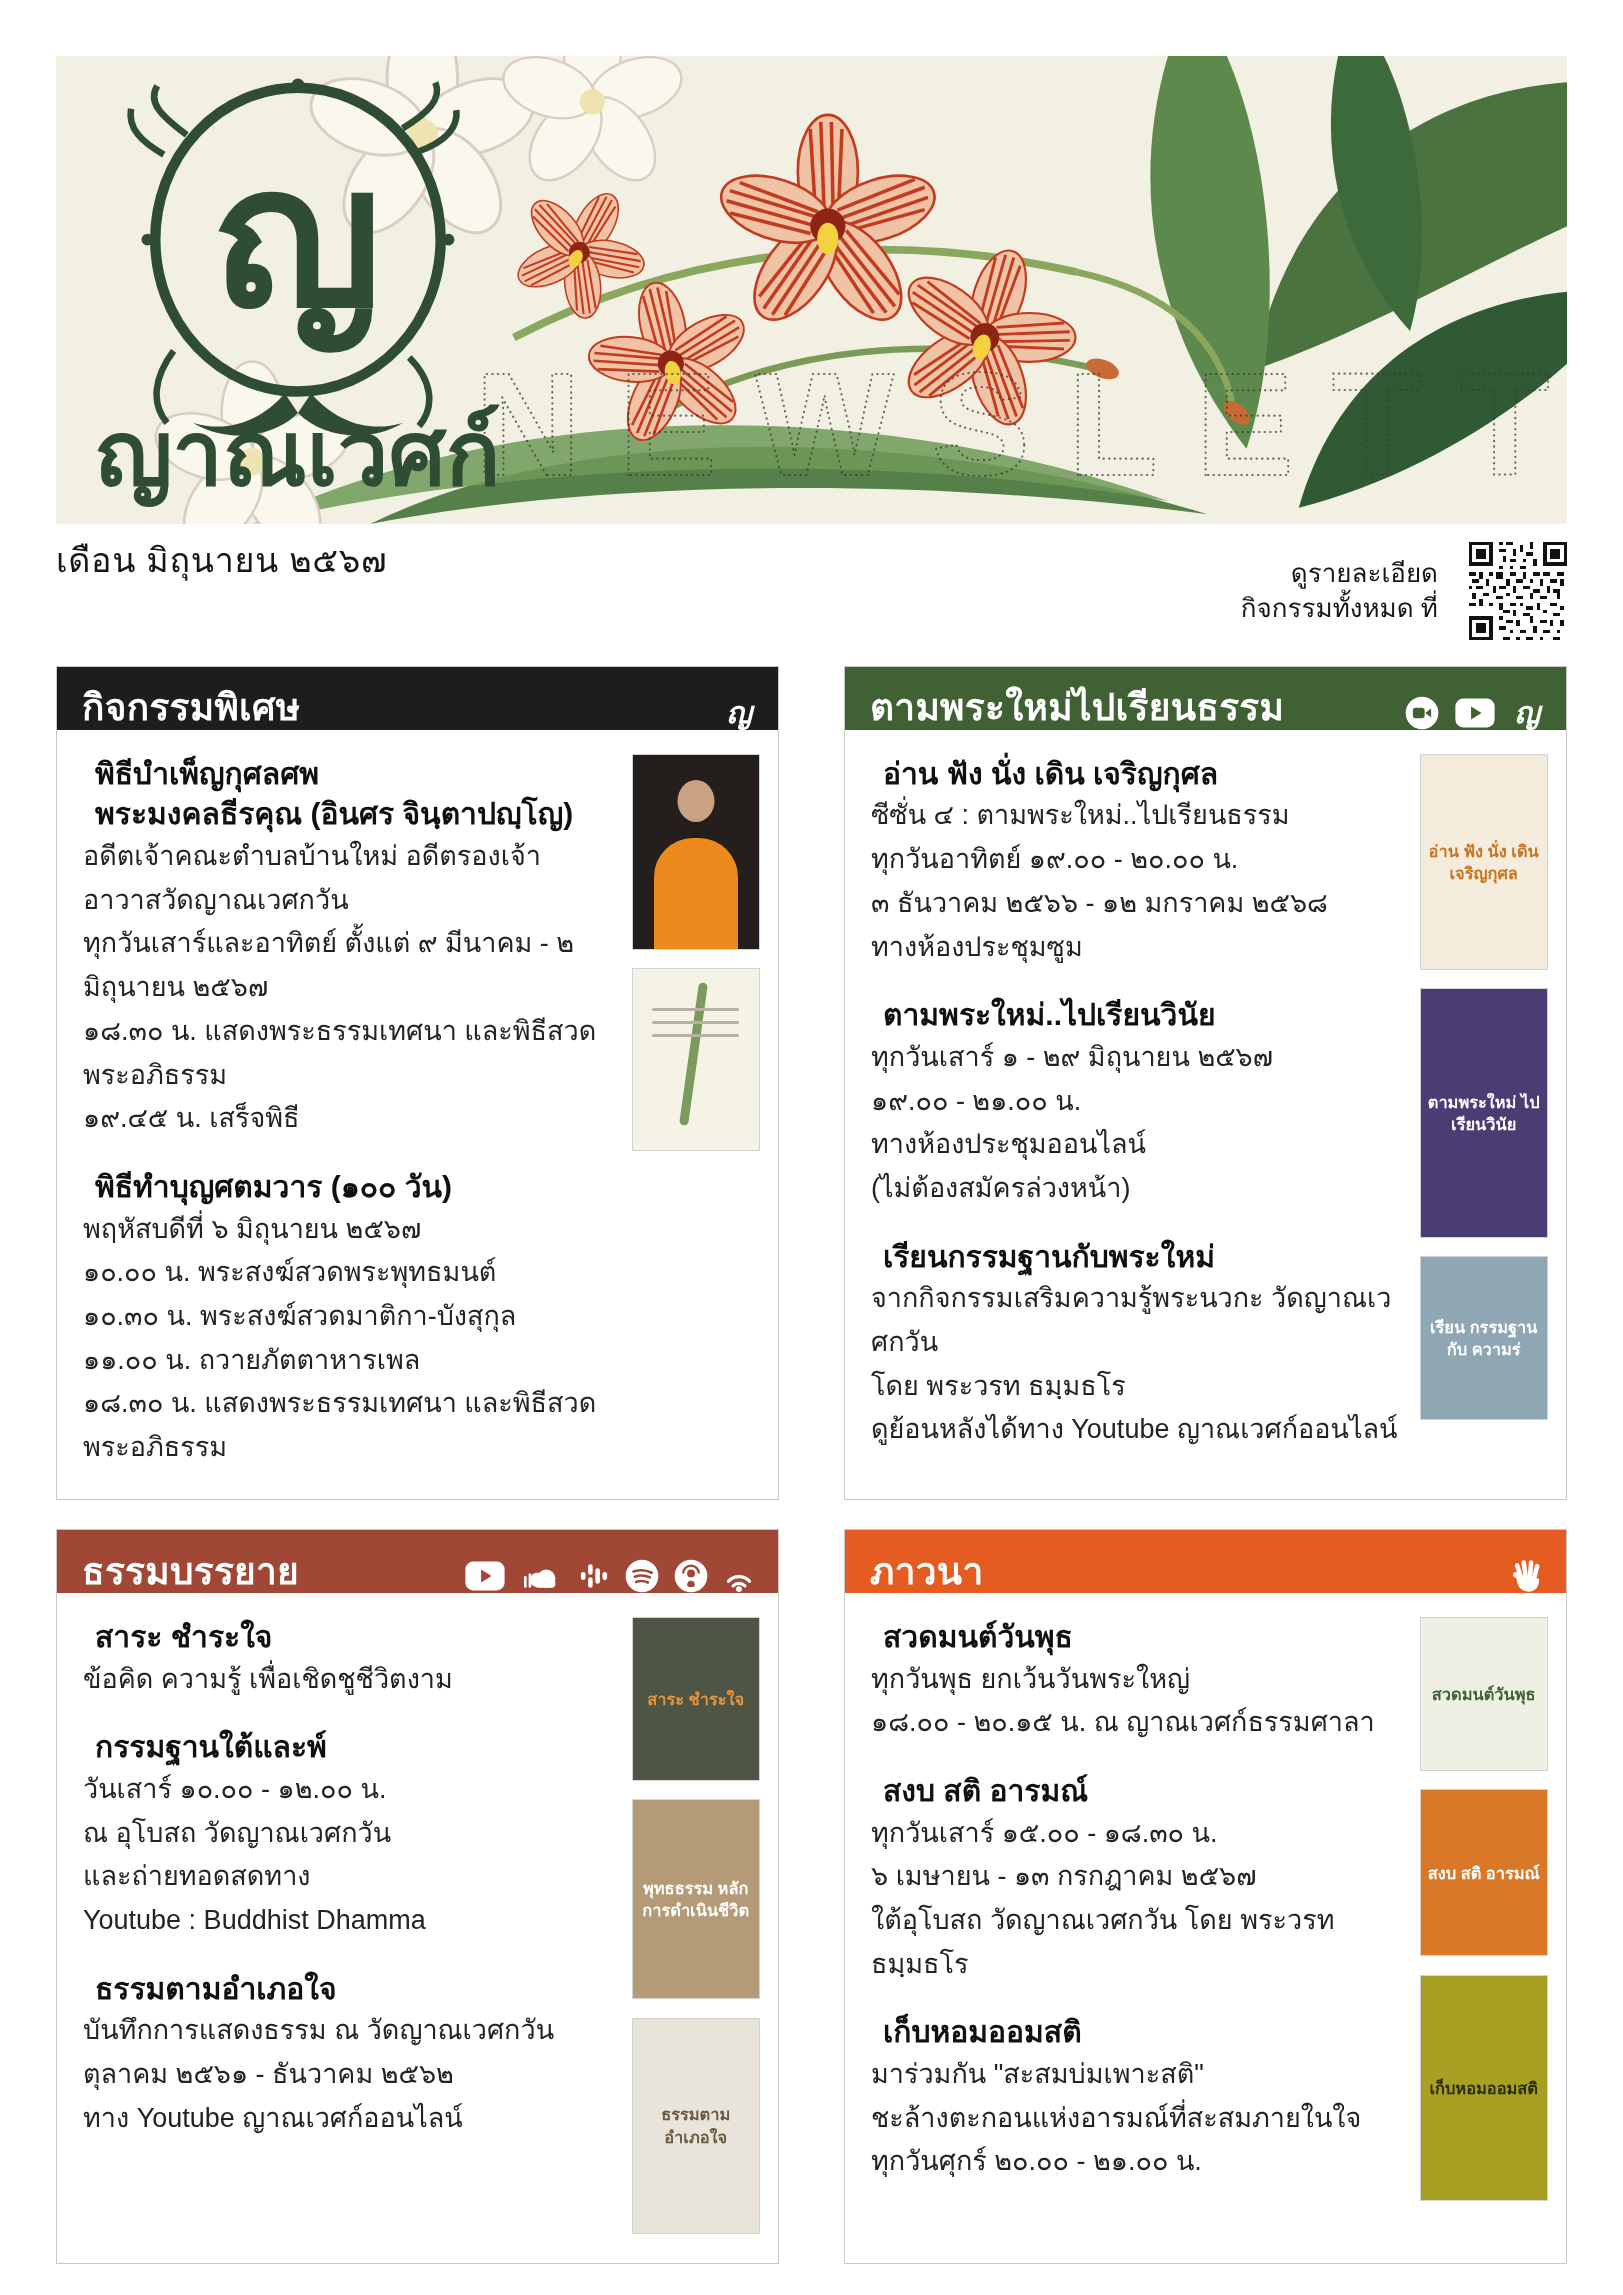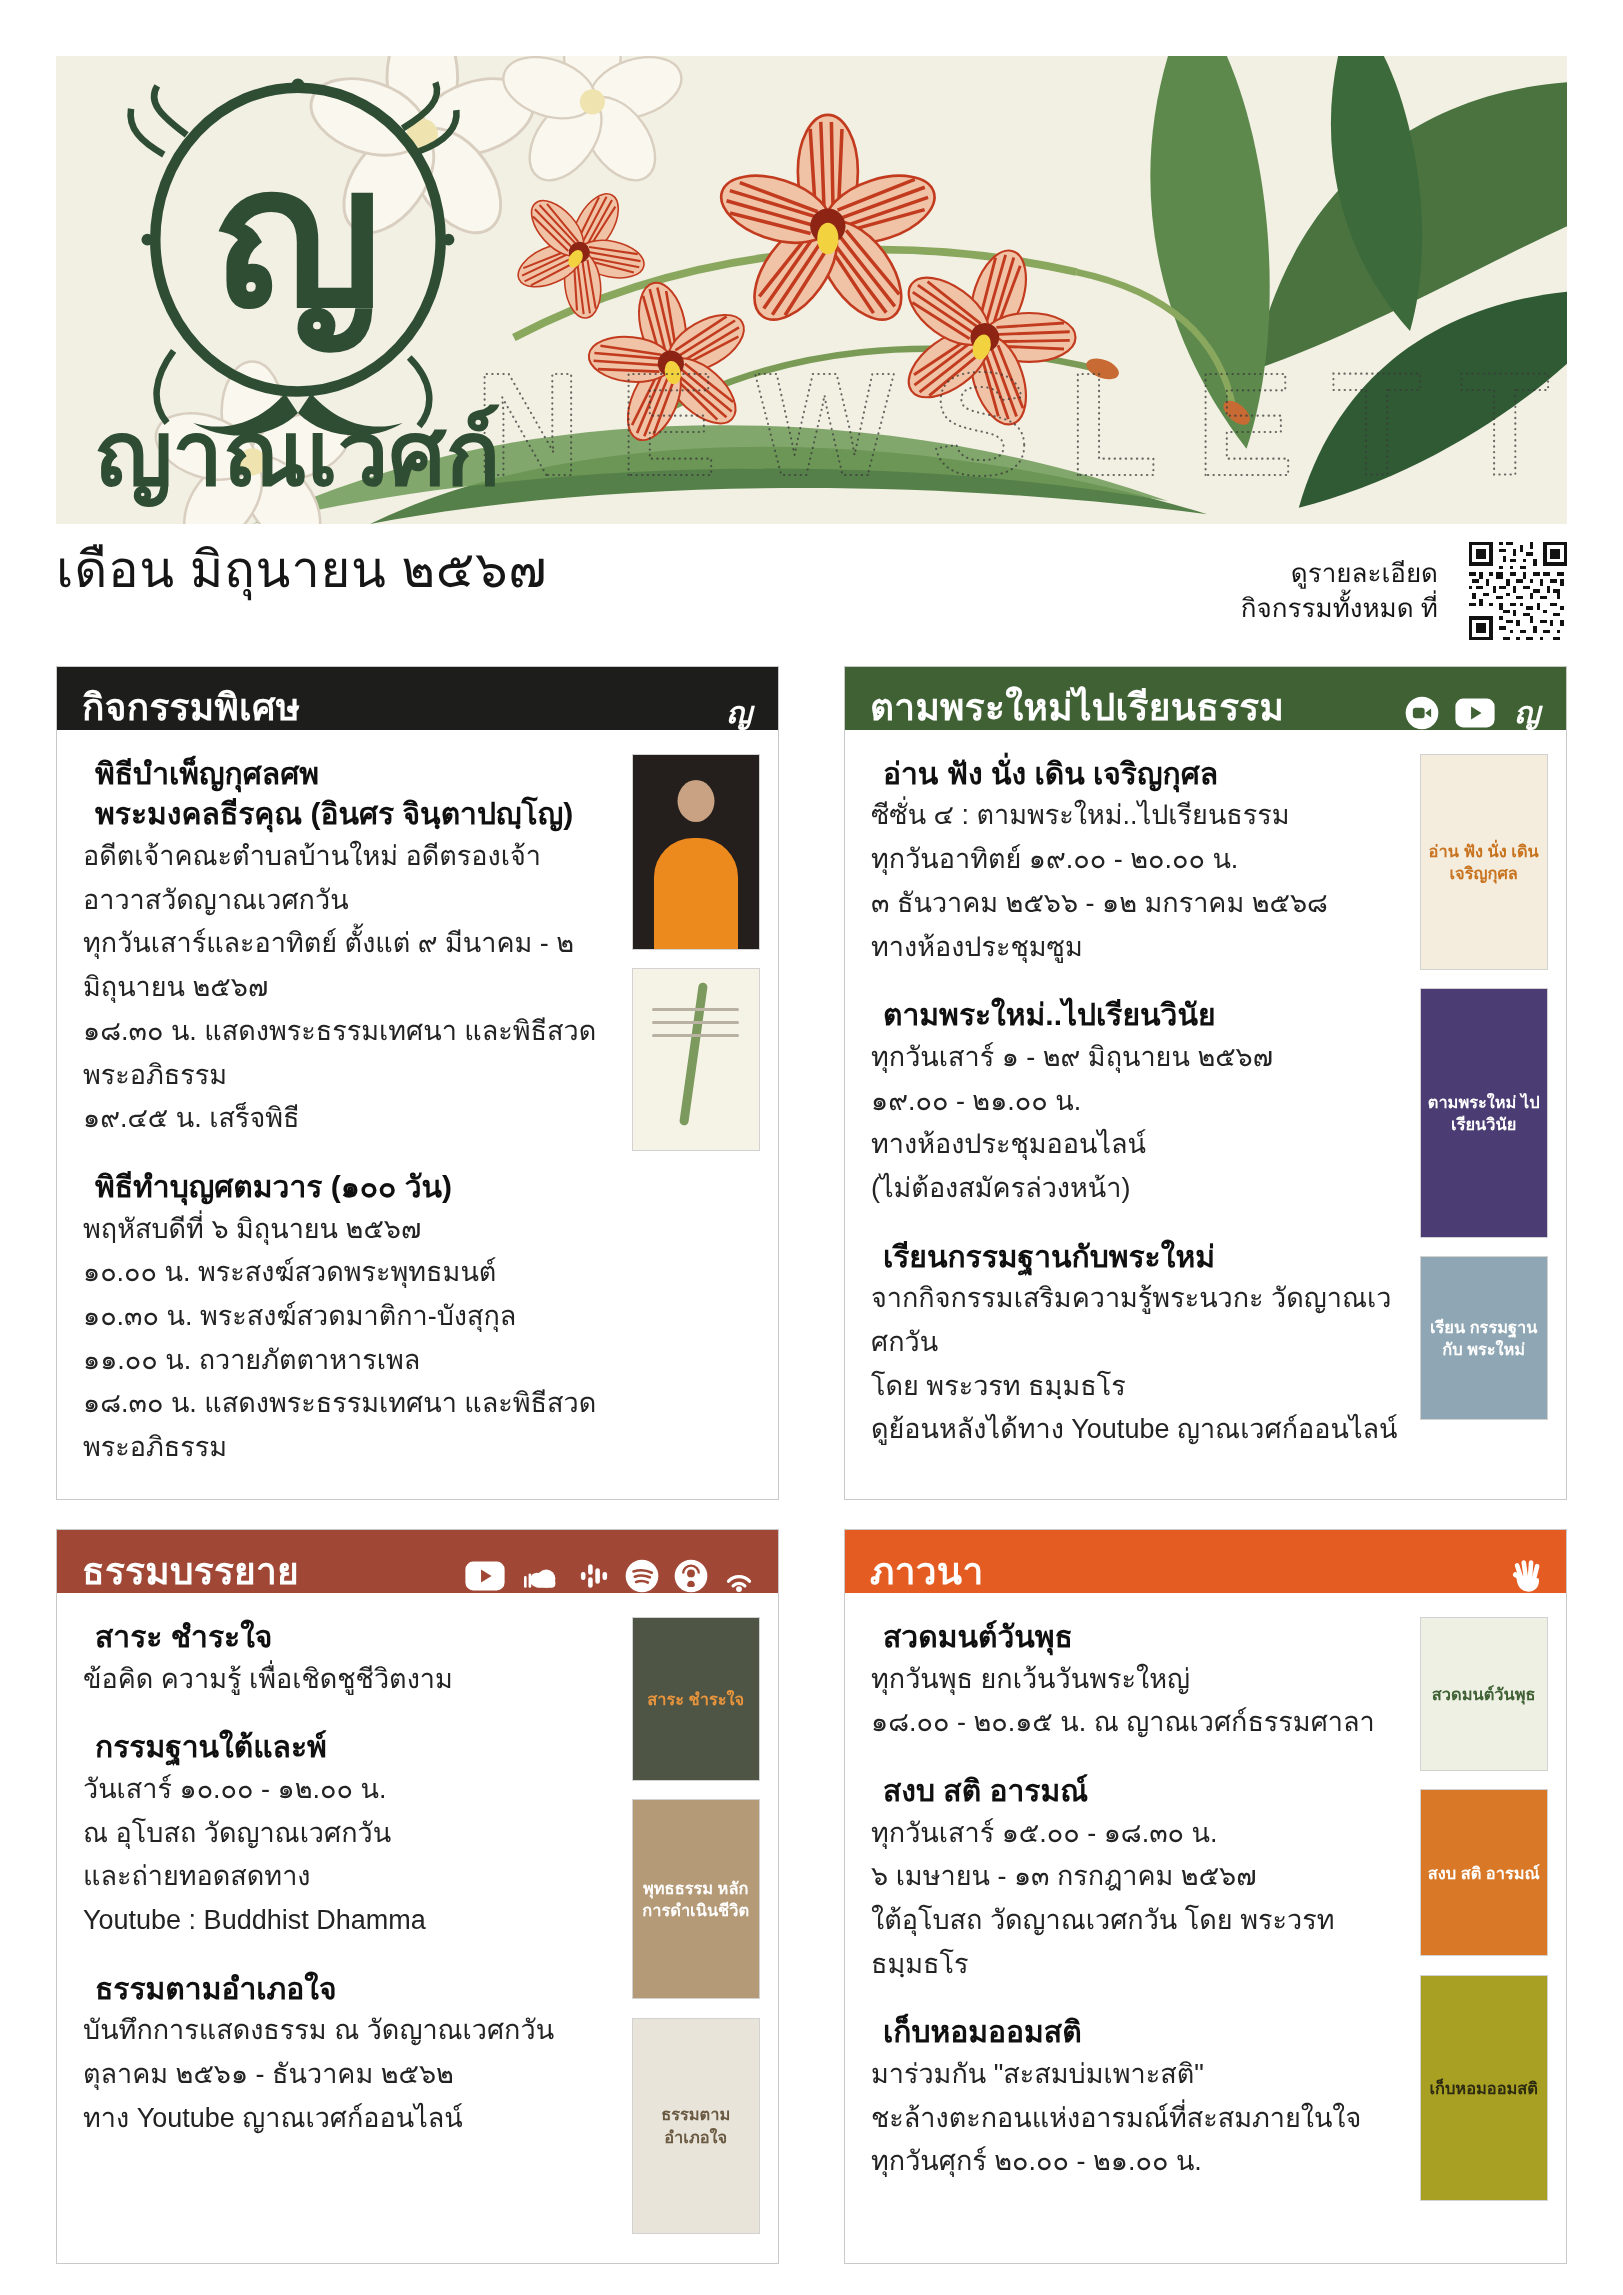--- a/index.html
+++ b/index.html
@@ -11,21 +11,21 @@
   }
   .page { padding:56px 56px 0 56px; }
 
   
   .hero { position:relative; height:468px; background:#f2efe3; overflow:hidden; }
   .hero svg.art { position:absolute; inset:0; width:100%; height:100%; }
   .logo-block { position:absolute; left:39px; top:19.6px; width:419px; height:432px; }
 
   
   .meta-row { display:flex; justify-content:space-between; align-items:flex-start; margin-top:18.3px; }
-  .date-line { font-size:51px; font-weight:400; letter-spacing:0.7px; color:#161616; line-height:1.1; }
+  .date-line { font-size:34px; font-weight:400; letter-spacing:0.7px; color:#161616; line-height:1.1; }
   .qr-area { display:flex; align-items:center; gap:31px; }
   .qr-note { text-align:right; font-size:26px; line-height:1.35; color:#161616; }
   .qr-box { width:98px; height:98px; }
 
   
   .grid {
     display:grid; grid-template-columns:723px 723px; column-gap:65px; row-gap:29.5px;
     margin-top:26px; align-items:stretch;
   }
   .panel { background:#fff; border:1.3px solid #c9c9c9; display:flex; flex-direction:column; }
@@ -333,21 +333,21 @@
           </article>
         </div>
         <div class="thumbs">
           <figure class="thumb" style="height: 216px; background-color: rgb(244, 236, 220); --hc: #f4ecdc;">
             <figcaption class="t-label" style="color: rgb(200, 115, 31);">อ่าน ฟัง นั่ง เดิน เจริญกุศล</figcaption>
           </figure>
           <figure class="thumb" style="height: 250px; background-color: rgb(76, 60, 116); --hc: #4c3c74;">
             <figcaption class="t-label" style="color: rgb(255, 255, 255);">ตามพระใหม่ ไปเรียนวินัย</figcaption>
           </figure>
           <figure class="thumb" style="height: 164px; background-color: rgb(143, 167, 180); --hc: #8fa7b4;">
-            <figcaption class="t-label" style="color: rgb(255, 255, 255);">เรียน กรรมฐาน กับ พระใหม่</figcaption>
+            <figcaption class="t-label" style="color: rgb(255, 255, 255);">เรียน กรรมฐาน กับ ความร่</figcaption>
           </figure>
         </div>
       </div>
     </section>
 
     <section class="panel">
       <div class="panel-head" style="background-color: rgb(160, 71, 54); --hc: #a04736;">
         <h2>ธรรมบรรยาย</h2>
         <div class="head-icons">
           <svg class="i64" viewBox="0 0 64 52">

